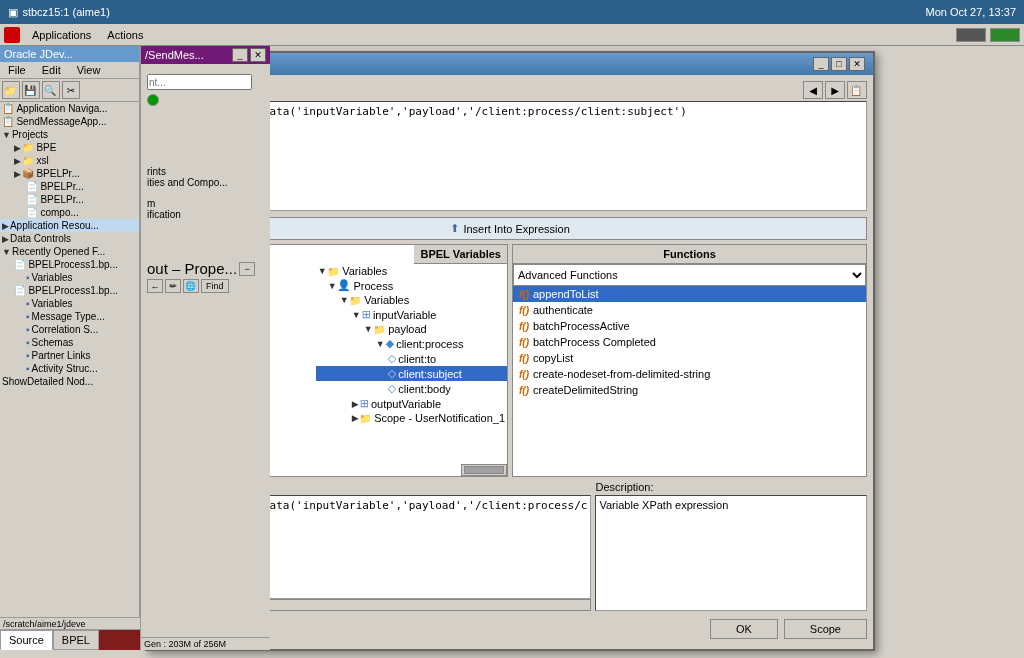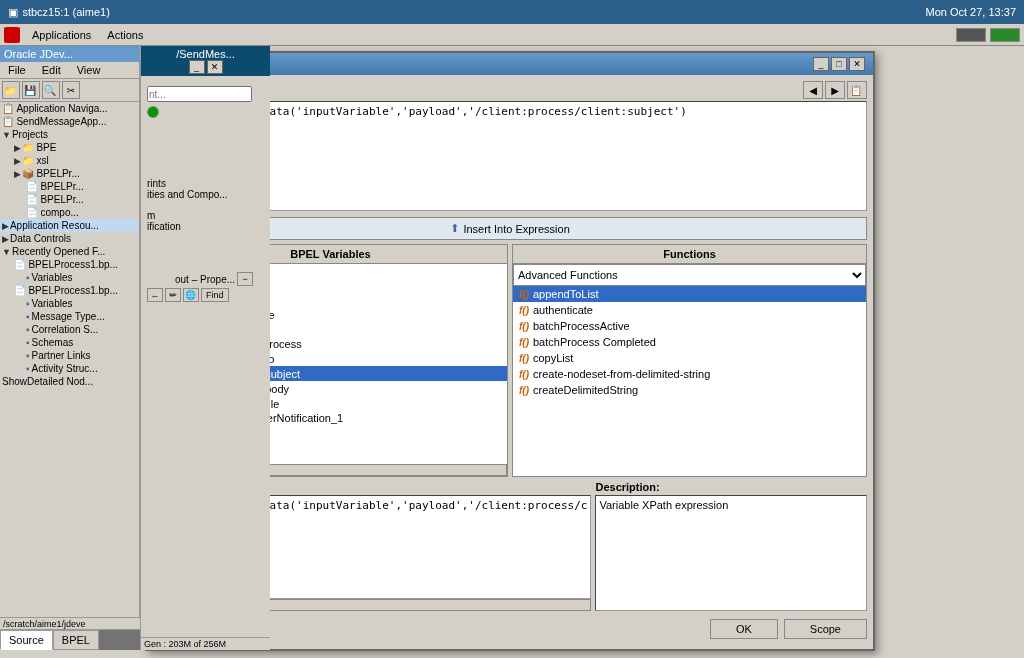--- a/index.html
+++ b/index.html
@@ -32,42 +32,42 @@
     .expr-toolbar-btn { width: 20px; height: 18px; background: #d4d0c8; border: 1px solid #888; cursor: pointer; font-size: 10px; display: flex; align-items: center; justify-content: center; }
     .expr-textarea { width: 100%; height: 110px; background: white; border: 1px inset #999; font-family: monospace; font-size: 11px; padding: 3px; resize: none; color: black; }
 
     
     .insert-btn { background: #e0e8f0; border: 1px solid #888; padding: 4px 8px; cursor: pointer; width: 100%; text-align: center; font-size: 11px; display: flex; align-items: center; justify-content: center; gap: 4px; }
 
     
     .middle-section { display: flex; gap: 4px; flex: 1; }
 
     
-    .bpel-vars { flex: 1; border: 1px solid #888; background: white; display: flex; flex-direction: column; }
+    .bpel-vars { flex: 1; border: 1px solid #888; background: white; display: flex; flex-direction: column; align-items: flex-end; }
     .panel-header { background: #d4d0c8; padding: 3px 6px; font-size: 11px; font-weight: bold; border-bottom: 1px solid #888; text-align: center; }
     .vars-tree { flex: 1; overflow: auto; font-size: 11px; }
     .var-item { padding: 1px 2px; display: flex; align-items: center; cursor: pointer; white-space: nowrap; }
     .var-item.selected { background: #316ac5; color: white; }
 
     
     .functions-panel { flex: 1; border: 1px solid #888; background: white; display: flex; flex-direction: column; }
     .func-dropdown { width: 100%; height: 22px; font-size: 11px; border: 1px solid #888; background: white; }
     .func-list { flex: 1; overflow: auto; }
     .func-item { padding: 2px 6px; cursor: pointer; font-size: 11px; display: flex; align-items: center; gap: 4px; }
     .func-item.selected { background: #316ac5; color: white; }
     .func-icon { color: #cc6600; font-style: italic; font-size: 10px; font-weight: bold; }
 
     
     .bottom-section { display: flex; gap: 4px; height: 130px; }
     .content-preview { flex: 1; display: flex; flex-direction: column; }
     .preview-label { font-size: 11px; font-weight: bold; margin-bottom: 2px; }
     .preview-area { flex: 1; background: white; border: 1px inset #999; font-family: monospace; font-size: 11px; padding: 3px; overflow: auto; }
 
     .description-panel { flex: 1; display: flex; flex-direction: column; }
-    .desc-label { font-size: 11px; font-weight: bold; margin-bottom: 2px; }
+    .desc-label { font-size: 11px; font-weight: normal; margin-bottom: 2px; }
     .desc-area { flex: 1; background: white; border: 1px inset #999; font-size: 11px; padding: 3px; overflow: auto; }
 
     
     .dialog-footer { display: flex; justify-content: space-between; align-items: center; padding: 4px 0 0 0; }
     .footer-help-btn { padding: 3px 16px; font-size: 11px; background: #d4d0c8; border: 1px solid #888; cursor: pointer; }
     .footer-right { display: flex; gap: 6px; }
     .footer-btn { padding: 3px 25px; font-size: 11px; background: #d4d0c8; border: 1px solid #888; cursor: pointer; }
 
     
     .right-panel { width: 130px; background: #d4d0c8; border-left: 1px solid #999; flex-shrink: 0; position: relative; overflow: hidden; }
@@ -218,21 +218,21 @@
         <span class="file-icon">▪</span>
         <span>Activity Struc...</span>
       </div>
       <div class="tree-item">
         <span>ShowDetailed Nod...</span>
       </div>
     </div>
 
     <div style="position:absolute;bottom:20px;left:0;width:140px;background:#d4d0c8;padding:1px 3px;font-size:9px;overflow:hidden;text-overflow:ellipsis;white-space:nowrap;border-top:1px solid #999;">/scratch/aime1/jdeve</div>
 
-    <div style="position:absolute;bottom:0;left:0;width:140px;display:flex;background:#737373;border-top:1px solid #999;">
+    <div style="position:absolute;bottom:0;left:0;width:140px;display:flex;background:#7f1d1d;border-top:1px solid #999;">
       <div class="bottom-tab active">Source</div>
       <div class="bottom-tab">BPEL</div>
     </div>
   </div>
 
   <div class="dialog">
     <div class="dialog-titlebar">
       <span>Expression Builder</span>
       <div class="dialog-controls">
         <button class="dialog-btn">_</button>
@@ -382,40 +382,40 @@
         <button class="footer-help-btn">Help</button>
         <div class="footer-right">
           <button class="footer-btn">OK</button>
           <button class="footer-btn">Scope</button>
         </div>
       </div>
     </div>
   </div>
 
   <div class="right-panel">
-    <div style="background:#0c4a6e;color:white;padding:2px 16px;font-size:11px;display:flex;align-items:center;justify-content:space-between;flex-direction:column;">
+    <div style="background:#701a75;color:white;padding:2px 4px;font-size:11px;display:flex;align-items:center;justify-content:space-between;">
       <span>/SendMes...</span>
       <div style="display:flex;gap:2px;">
         <button class="dialog-btn">_</button>
         <button class="dialog-btn">✕</button>
       </div>
     </div>
     <div class="right-panel-inner">
       <div style="margin-top:4px;">
         <input type="text" style="width: 90%; height: 16px; font-size: 10px;" placeholder="nt...">
       </div>
       <div style="margin-top:4px;display:flex;align-items:center;gap:2px;">
         <div style="width:12px;height:12px;background:#d4d0c8;border:1px solid #888;border-radius:50%;background:#009900;"></div>
       </div>
       <div style="margin-top:60px;font-size:10px;">rints</div>
       <div style="font-size:10px;">ities and Compo...</div>
       <div style="margin-top:10px;font-size:10px;">m</div>
       <div style="font-size:10px;">ification</div>
       <div style="margin-top:40px;display:flex;align-items:center;gap:2px;">
-        <span style="font-size:10px;margin-left:28px;">out – Prope...</span>
+        <span style="font-size:15px;">out – Prope...</span>
         <button style="width:16px;height:14px;background:#d4d0c8;border:1px solid #888;font-size:9px;">−</button>
       </div>
       <div style="display:flex;gap:2px;margin-top:2px;">
         <button style="width:16px;height:14px;background:#d4d0c8;border:1px solid #888;font-size:9px;">←</button>
         <button style="width:16px;height:14px;background:#d4d0c8;border:1px solid #888;font-size:9px;">✏</button>
         <button style="width:16px;height:14px;background:#d4d0c8;border:1px solid #888;font-size:9px;">🌐</button>
         <button style="padding:0 4px;height:14px;background:#d4d0c8;border:1px solid #888;font-size:9px;">Find</button>
       </div>
     </div>
 

